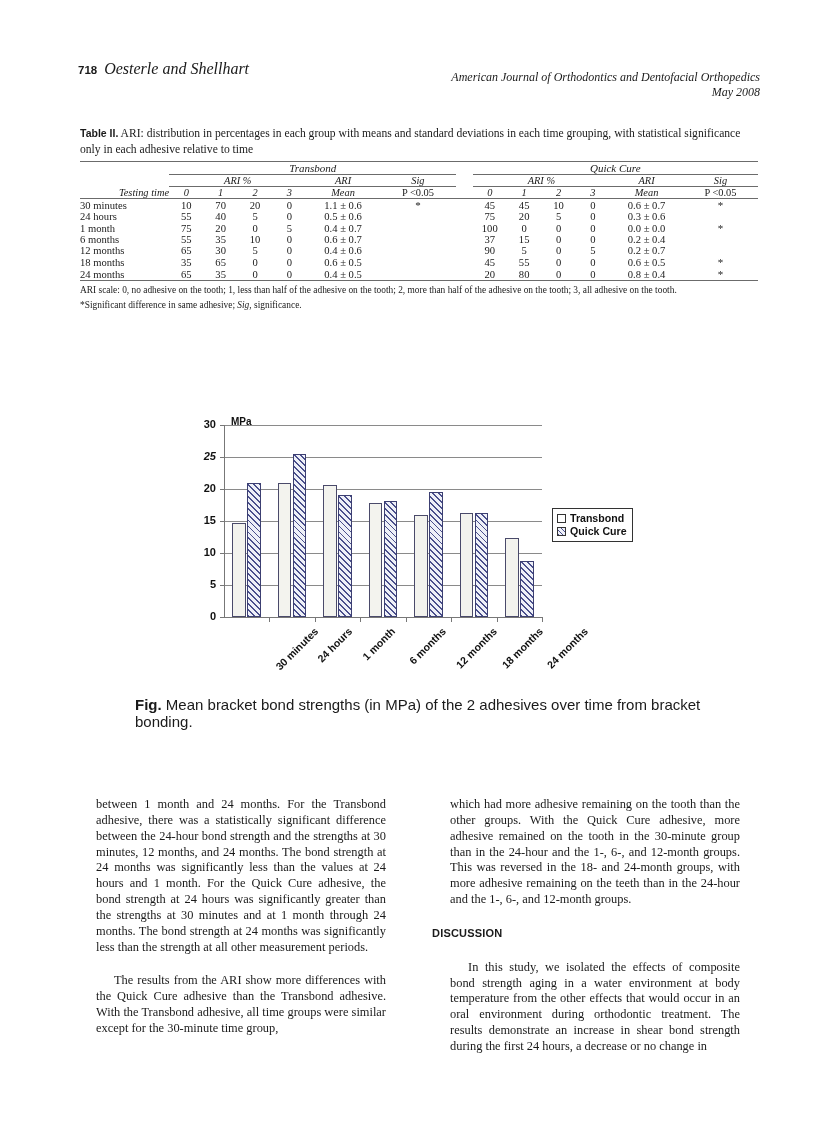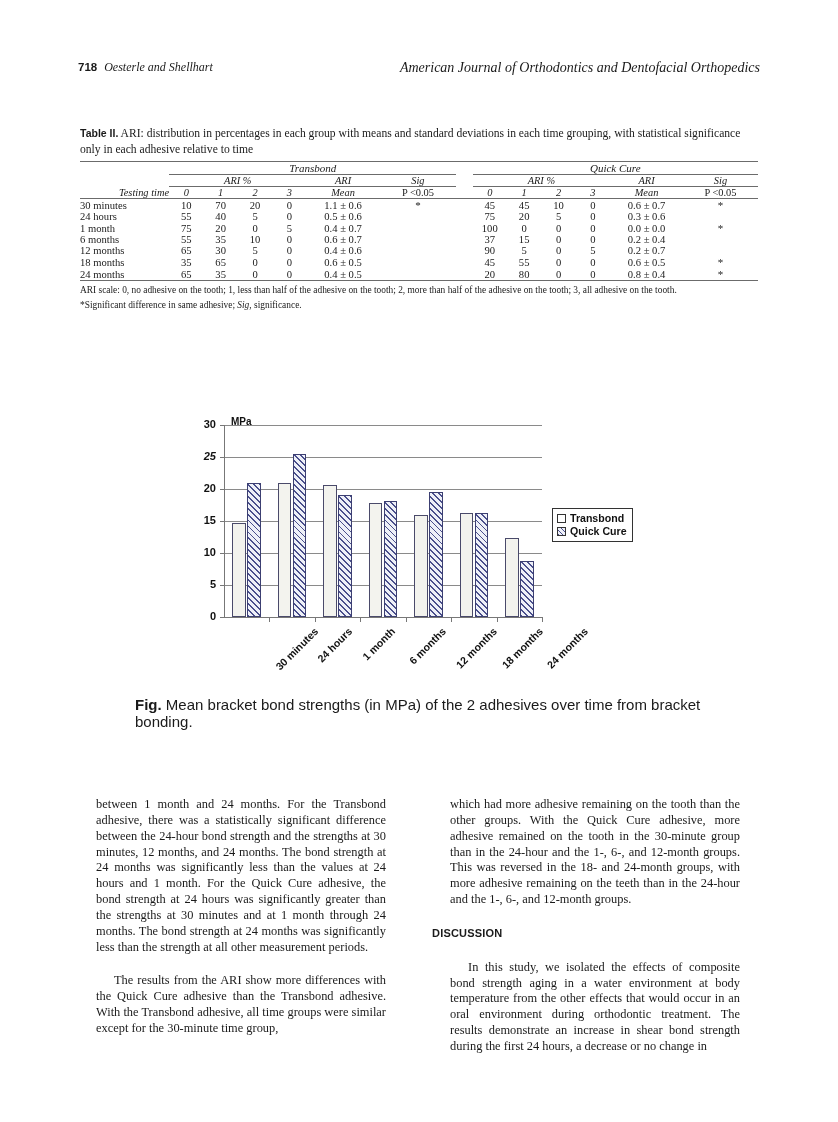--- a/index.html
+++ b/index.html
@@ -11,22 +11,22 @@
     color:#1a1a1a;
     position:relative;
     overflow:hidden;
   }
   .page{position:absolute;left:0;top:0;width:838px;height:1122px;}
 
   
   .runhead{position:absolute;left:78px;top:60px;width:682px;height:34px;}
   .rh-left{position:absolute;left:0;top:0;font-size:11.5px;}
   .rh-left .folio{font-family:"Liberation Sans",sans-serif;font-weight:bold;font-size:11.5px;}
-  .rh-left .auth{font-style:italic;font-family:"Liberation Serif",serif;font-size:12px;margin-left:7px;}
-  .rh-right{position:absolute;right:0;top:0;text-align:right;font-style:italic;font-size:14px;line-height:15px;}
+  .rh-left .auth{font-style:italic;font-family:"Liberation Serif",serif;font-size:16px;margin-left:7px;}
+  .rh-right{position:absolute;right:0;top:10px;text-align:right;font-style:italic;font-size:12px;line-height:15px;}
 
   
   .tbl-wrap{position:absolute;left:80px;top:126px;width:678px;}
   .tbl-caption{font-size:11.6px;line-height:15.5px;margin-bottom:4px;}
   .tbl-caption .tlabel{font-family:"Liberation Sans",sans-serif;font-size:10.5px;font-weight:600;}
   table.data{border-collapse:collapse;width:678px;font-size:10.6px;}
   table.data td,table.data th{padding:0;font-weight:normal;}
   .rule-top{border-top:1.6px solid #6b6b6b;}
   .rule-bot{border-bottom:1.2px solid #6b6b6b;}
   .rule-thick{border-bottom:1.6px solid #6b6b6b;}
@@ -85,20 +85,21 @@
 <body>
 
 <div class="page">
 
   <div class="runhead">
     <div class="rh-left">
       <span class="folio">718</span><span class="auth">Oesterle and Shellhart</span>
     </div>
     <div class="rh-right">
       <div>American Journal of Orthodontics and Dentofacial Orthopedics</div>
+      <div>May 2008</div>
     </div>
   </div>
 
   <div class="tbl-wrap">
     <div class="tbl-caption">
       <span class="tlabel">Table II.</span>
       <span>ARI: distribution in percentages in each group with means and standard deviations in each time grouping, with statistical significance only in each adhesive relative to time</span>
     </div>
 
     <table class="data">

